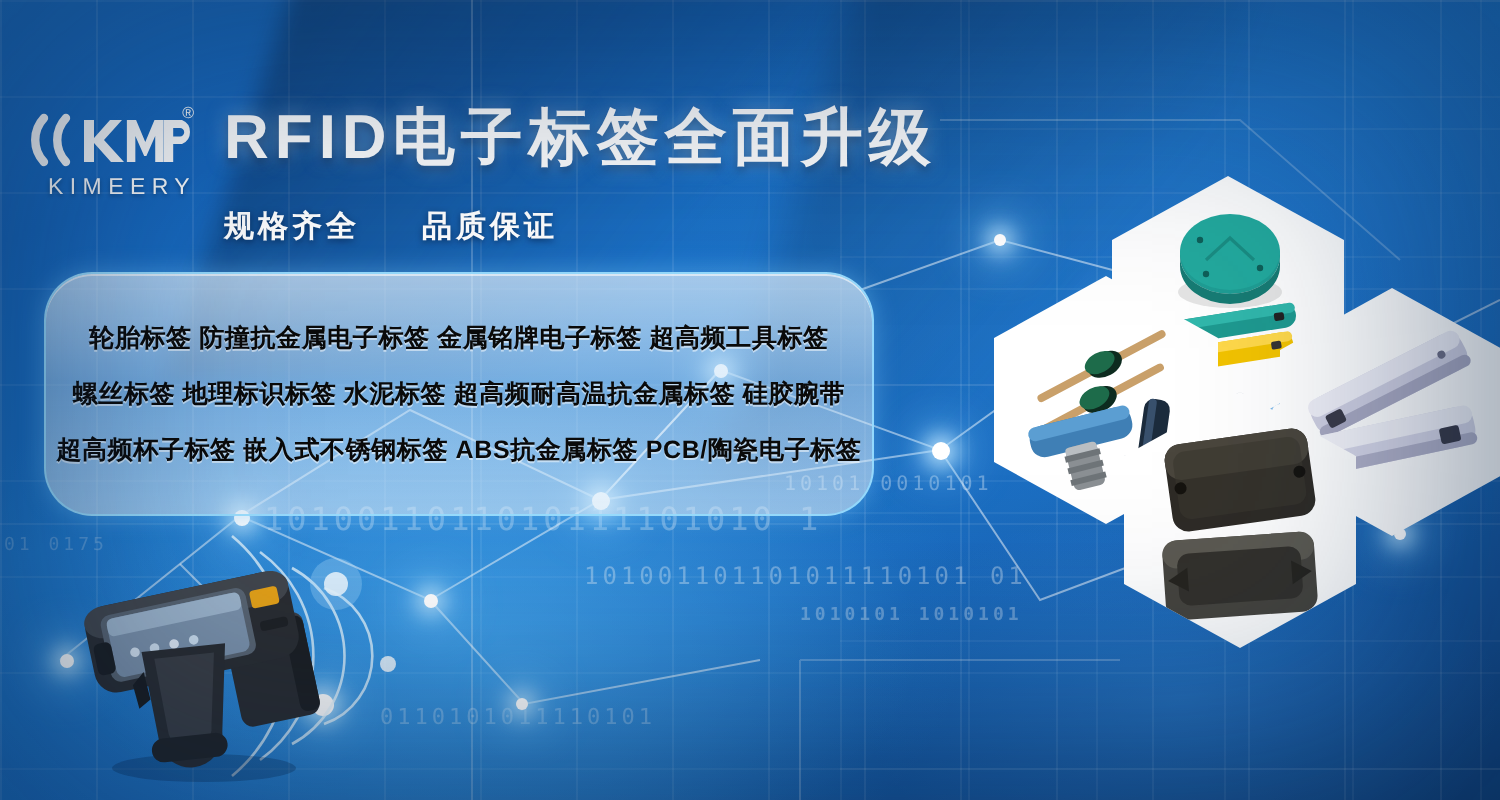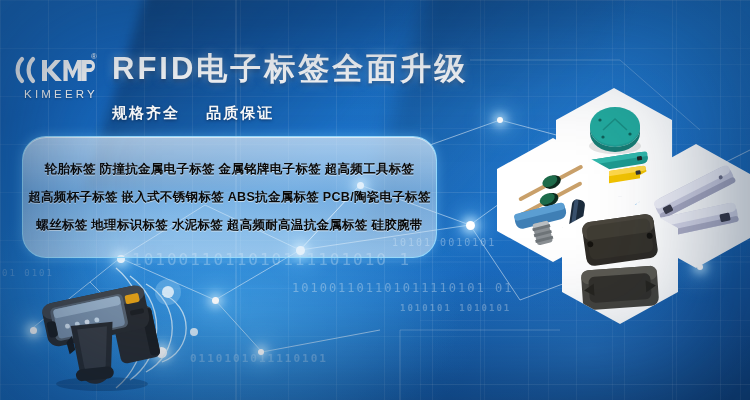--- a/index.html
+++ b/index.html
@@ -38,21 +38,21 @@
   .vig{position:absolute;inset:0;box-shadow:inset 0 0 120px 30px rgba(6,30,62,.45);}
 
   
   .bin{position:absolute;color:rgba(255,255,255,.16);font-family:"DejaVu Sans Mono","Liberation Mono",monospace;
        letter-spacing:2px;white-space:nowrap;user-select:none;}
   .bin.b1{left:132px;top:250px;font-size:16px;color:rgba(255,255,255,.30);}
   .bin.b2{left:288px;top:300px;font-size:38px;color:rgba(255,255,255,.17);letter-spacing:5px;}
   .bin.b3{left:292px;top:266px;font-size:12px;color:rgba(255,255,255,.33);margin-top:15px;}
   .bin.b4{left:392px;top:237px;font-size:10px;color:rgba(255,255,255,.34);}
   .bin.b5{left:400px;top:303px;font-size:9px;color:rgba(255,255,255,.30);font-weight:bold;}
-  .bin.b6{left:190px;top:352px;font-size:11px;color:rgba(255,255,255,.26);font-weight:bold;}
+  .bin.b6{left:190px;top:352px;font-size:11px;color:rgba(255,255,255,.26);}
   .bin.b7{left:612px;top:230px;font-size:9px;color:rgba(255,255,255,.26);}
   .bin.b8{left:2px;top:268px;font-size:9px;color:rgba(255,255,255,.22);}
 
   
   .net{position:absolute;inset:0;}
   .node{position:absolute;border-radius:50%;background:#fff;
     box-shadow:0 0 10px 4px rgba(190,230,255,.85),0 0 22px 10px rgba(120,200,255,.45);}
 
   
   .logo{position:absolute;left:12px;top:53px;width:86px;text-align:center;}
@@ -63,21 +63,21 @@
              text-shadow:0 1px 2px rgba(0,0,0,.35);text-align:right;}
 
   
   .title-wrap{position:absolute;left:100px;top:46px;text-align:right;}
   .title{position:relative;display:inline-block;color:#fff;font-size:31px;font-weight:bold;
     letter-spacing:3px;padding:2px 12px;
     text-shadow:0 0 10px rgba(190,225,255,.55),0 2px 4px rgba(0,20,50,.5);}
   .title::before{content:"";position:absolute;left:-6px;top:3px;right:-6px;bottom:3px;
     background:rgba(225,238,250,.30);border-radius:16px;filter:blur(7px);z-index:-1;}
   .subtitle{position:absolute;left:112px;top:104px;color:#fff;font-size:15px;font-weight:bold;
-    letter-spacing:2px;text-shadow:0 1px 3px rgba(0,20,50,.6);}
+    letter-spacing:2px;text-shadow:0 1px 3px rgba(0,20,50,.6);font-family:Liberation Mono, monospace;}
   .subtitle span{margin-right:20px;}
 
   
   .panel{position:absolute;left:22px;top:136px;width:415px;height:122px;border-radius:24px;
     border:1.6px solid rgba(150,220,255,.92);
     background:linear-gradient(180deg,rgba(222,238,252,.72),rgba(196,224,246,.52) 45%,rgba(214,234,250,.62));
     box-shadow:0 0 12px rgba(120,200,255,.45),inset 0 1px 0 rgba(255,255,255,.6);
     display:flex;flex-direction:column;justify-content:center;padding:2px 0;box-sizing:border-box;}
   .panel-row{color:#0a0a0a;font-size:12.5px;font-weight:bold;text-align:center;line-height:28px;
     letter-spacing:.3px;white-space:nowrap;text-shadow:0 1px 0 rgba(255,255,255,.5);}
@@ -103,21 +103,21 @@
   <div class="darkwash2"></div>
   <div class="glowbig"></div>
   <div class="glowbig2"></div>
 
   <div class="bin b1">1010011011010111101010 1</div>
   <div class="bin b3">101001101101011110101 01</div>
   <div class="bin b4">10101 0010101</div>
   <div class="bin b5">1010101 1010101</div>
   <div class="bin b6">0110101011110101</div>
   <div class="bin b7">0101 10101</div>
-  <div class="bin b8">01 0101</div>
+  <div class="bin b8">01 0175</div>
 
   <svg class="net" width="750" height="400" viewBox="0 0 750 400">
     <g stroke="rgba(255,255,255,.50)" stroke-width="1" fill="none">
       <path d="M30 330 L120 258 L215 300 L300 250 L360 185 L470 225 L560 160 L640 205 L750 150"></path>
       <path d="M120 258 L205 205 L300 250"></path>
       <path d="M215 300 L262 352 L380 330"></path>
       <path d="M360 185 L300 250 L470 225"></path>
       <path d="M470 225 L520 300 L600 270"></path>
       <path d="M560 160 L600 270"></path>
       <path d="M640 205 L700 268"></path>
@@ -169,22 +169,22 @@
   <div class="title-wrap">
     <div class="title">RFID电子标签全面升级</div>
   </div>
   <div class="subtitle">
     <span>规格齐全</span>
     <span>品质保证</span>
   </div>
 
   <div class="panel">
     <div class="panel-row">轮胎标签  防撞抗金属电子标签  金属铭牌电子标签 超高频工具标签</div>
+    <div class="panel-row">螺丝标签 地理标识标签 水泥标签 超高频耐高温抗金属标签 硅胶腕带</div>
     <div class="panel-row">超高频杯子标签 嵌入式不锈钢标签 ABS抗金属标签 PCB/陶瓷电子标签</div>
-    <div class="panel-row">螺丝标签 地理标识标签 水泥标签 超高频耐高温抗金属标签 硅胶腕带</div>
   </div>
 
   <div class="hex" style="left:556px;top:88px;width:116px;height:128px;">
     <svg class="hex-inner" viewBox="0 0 116 128">
       <ellipse cx="59" cy="58" rx="26" ry="8" fill="rgba(0,0,0,.10)"></ellipse>
       <ellipse cx="59" cy="40" rx="25" ry="19" fill="#1f9e94"></ellipse>
       <path d="M34 40 A25 19 0 0 0 84 40 L84 45 A25 19 0 0 1 34 45 Z" fill="#177c74"></path>
       <ellipse cx="59" cy="38" rx="25" ry="19" fill="#23aa9e"></ellipse>
       <path d="M47 42 L59 31 L71 42" fill="none" stroke="#1a8d83" stroke-width="1.6"></path>
       <circle cx="44" cy="32" r="1.6" fill="#0f5f58"></circle>

